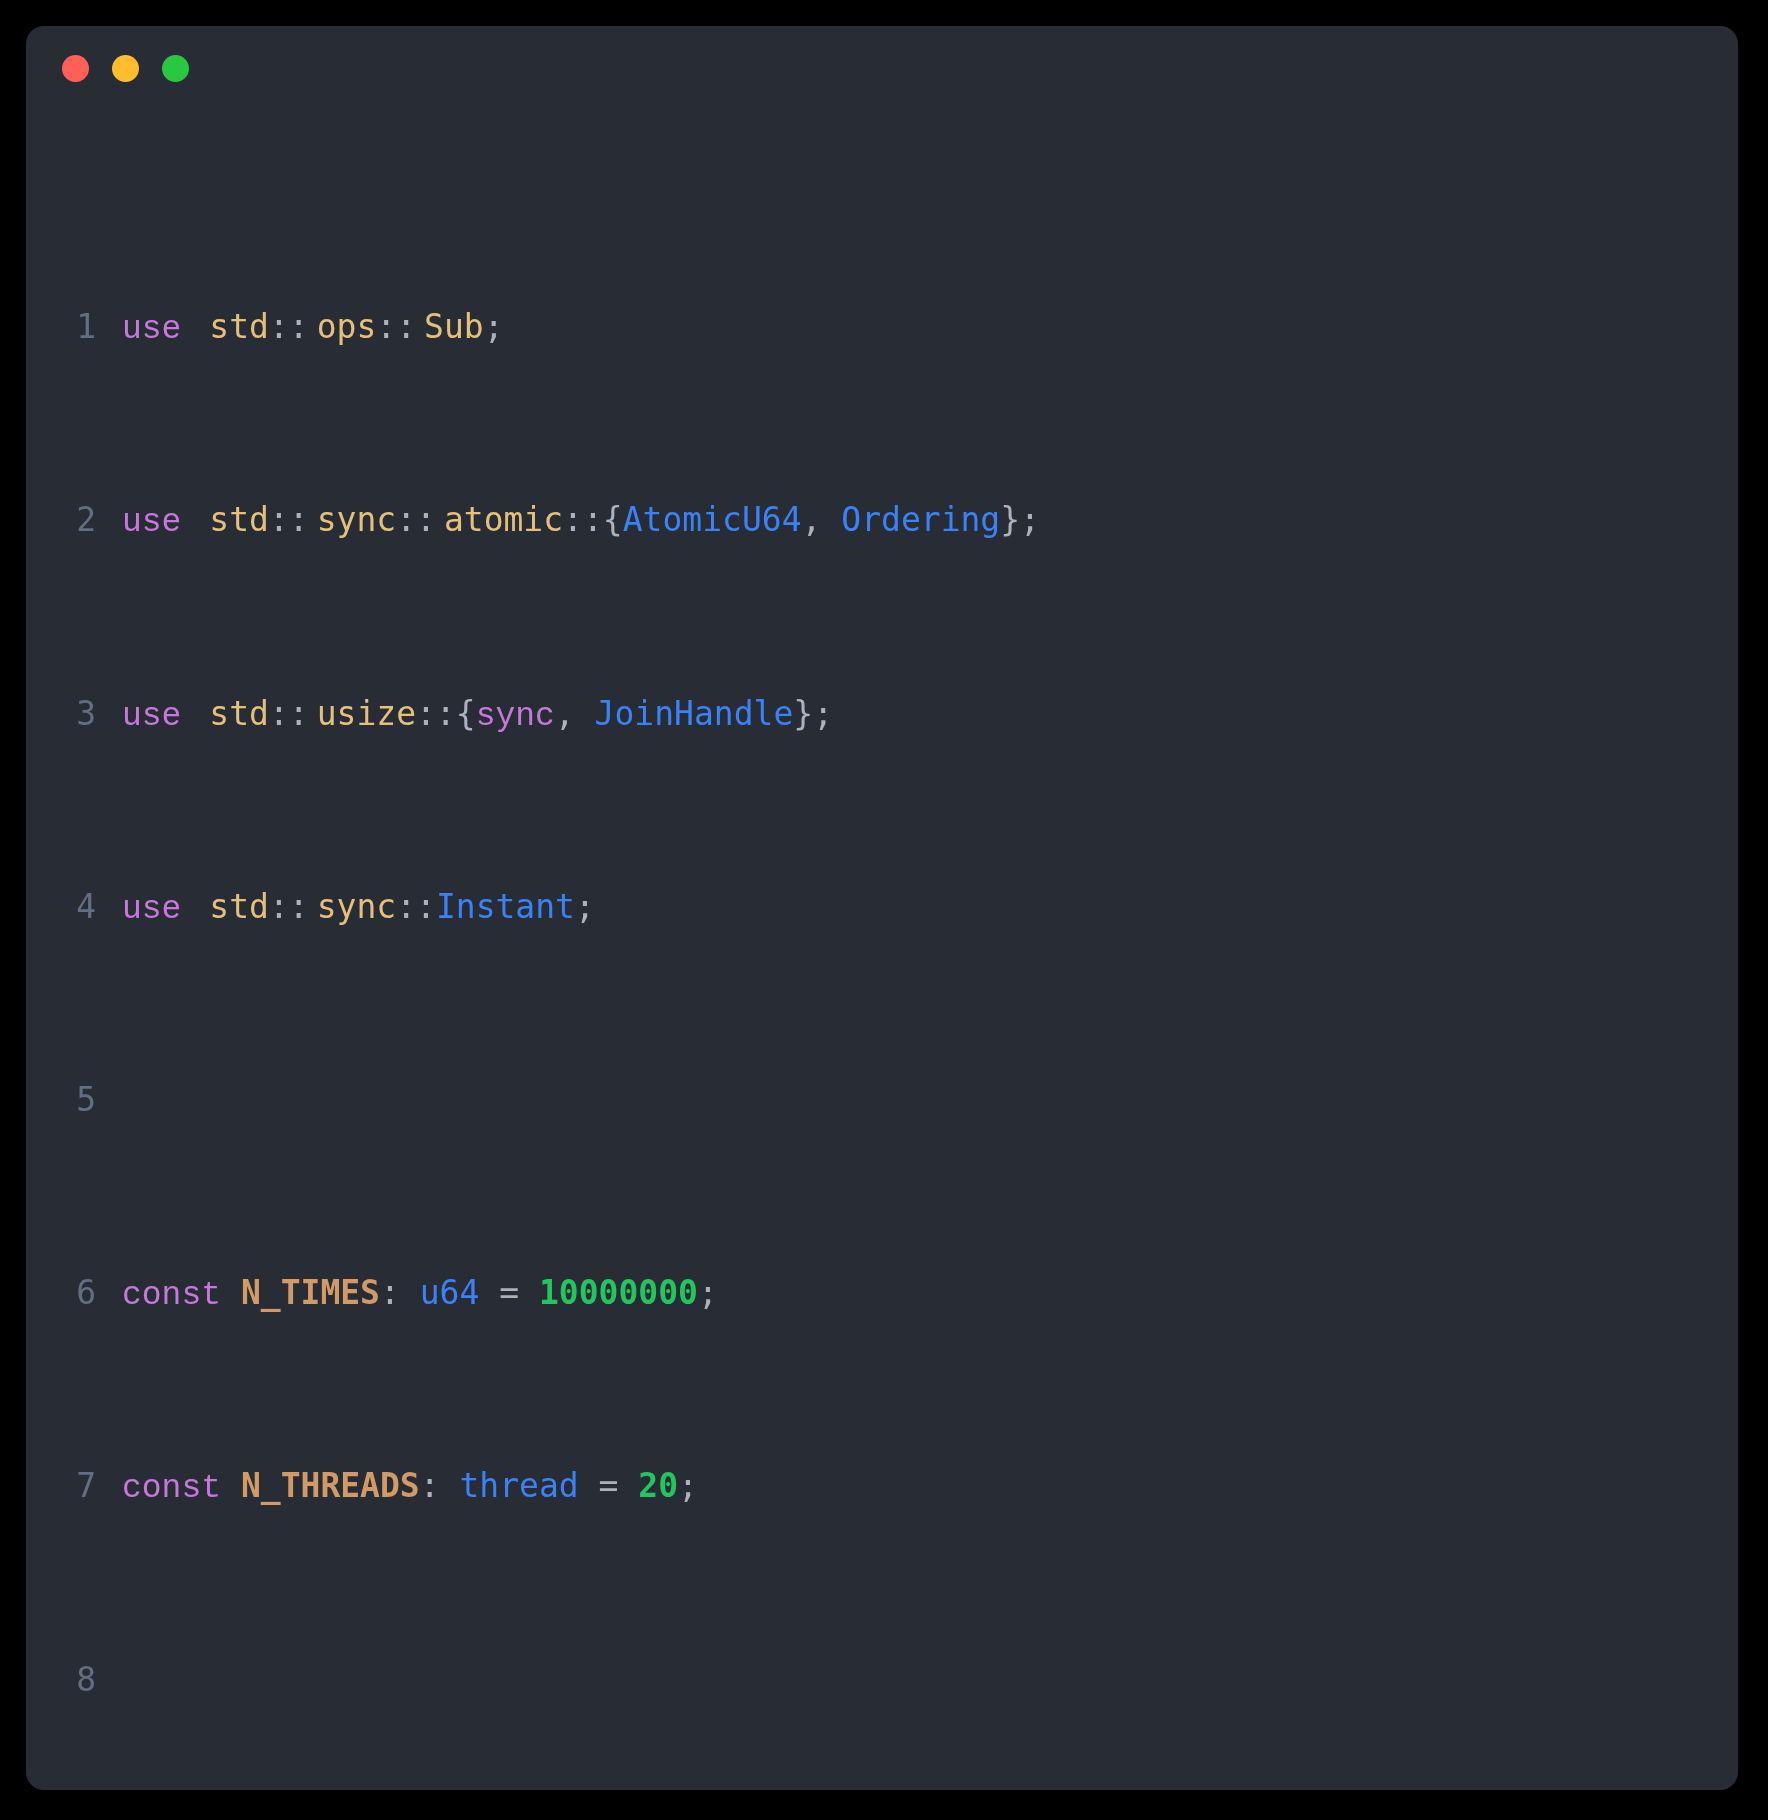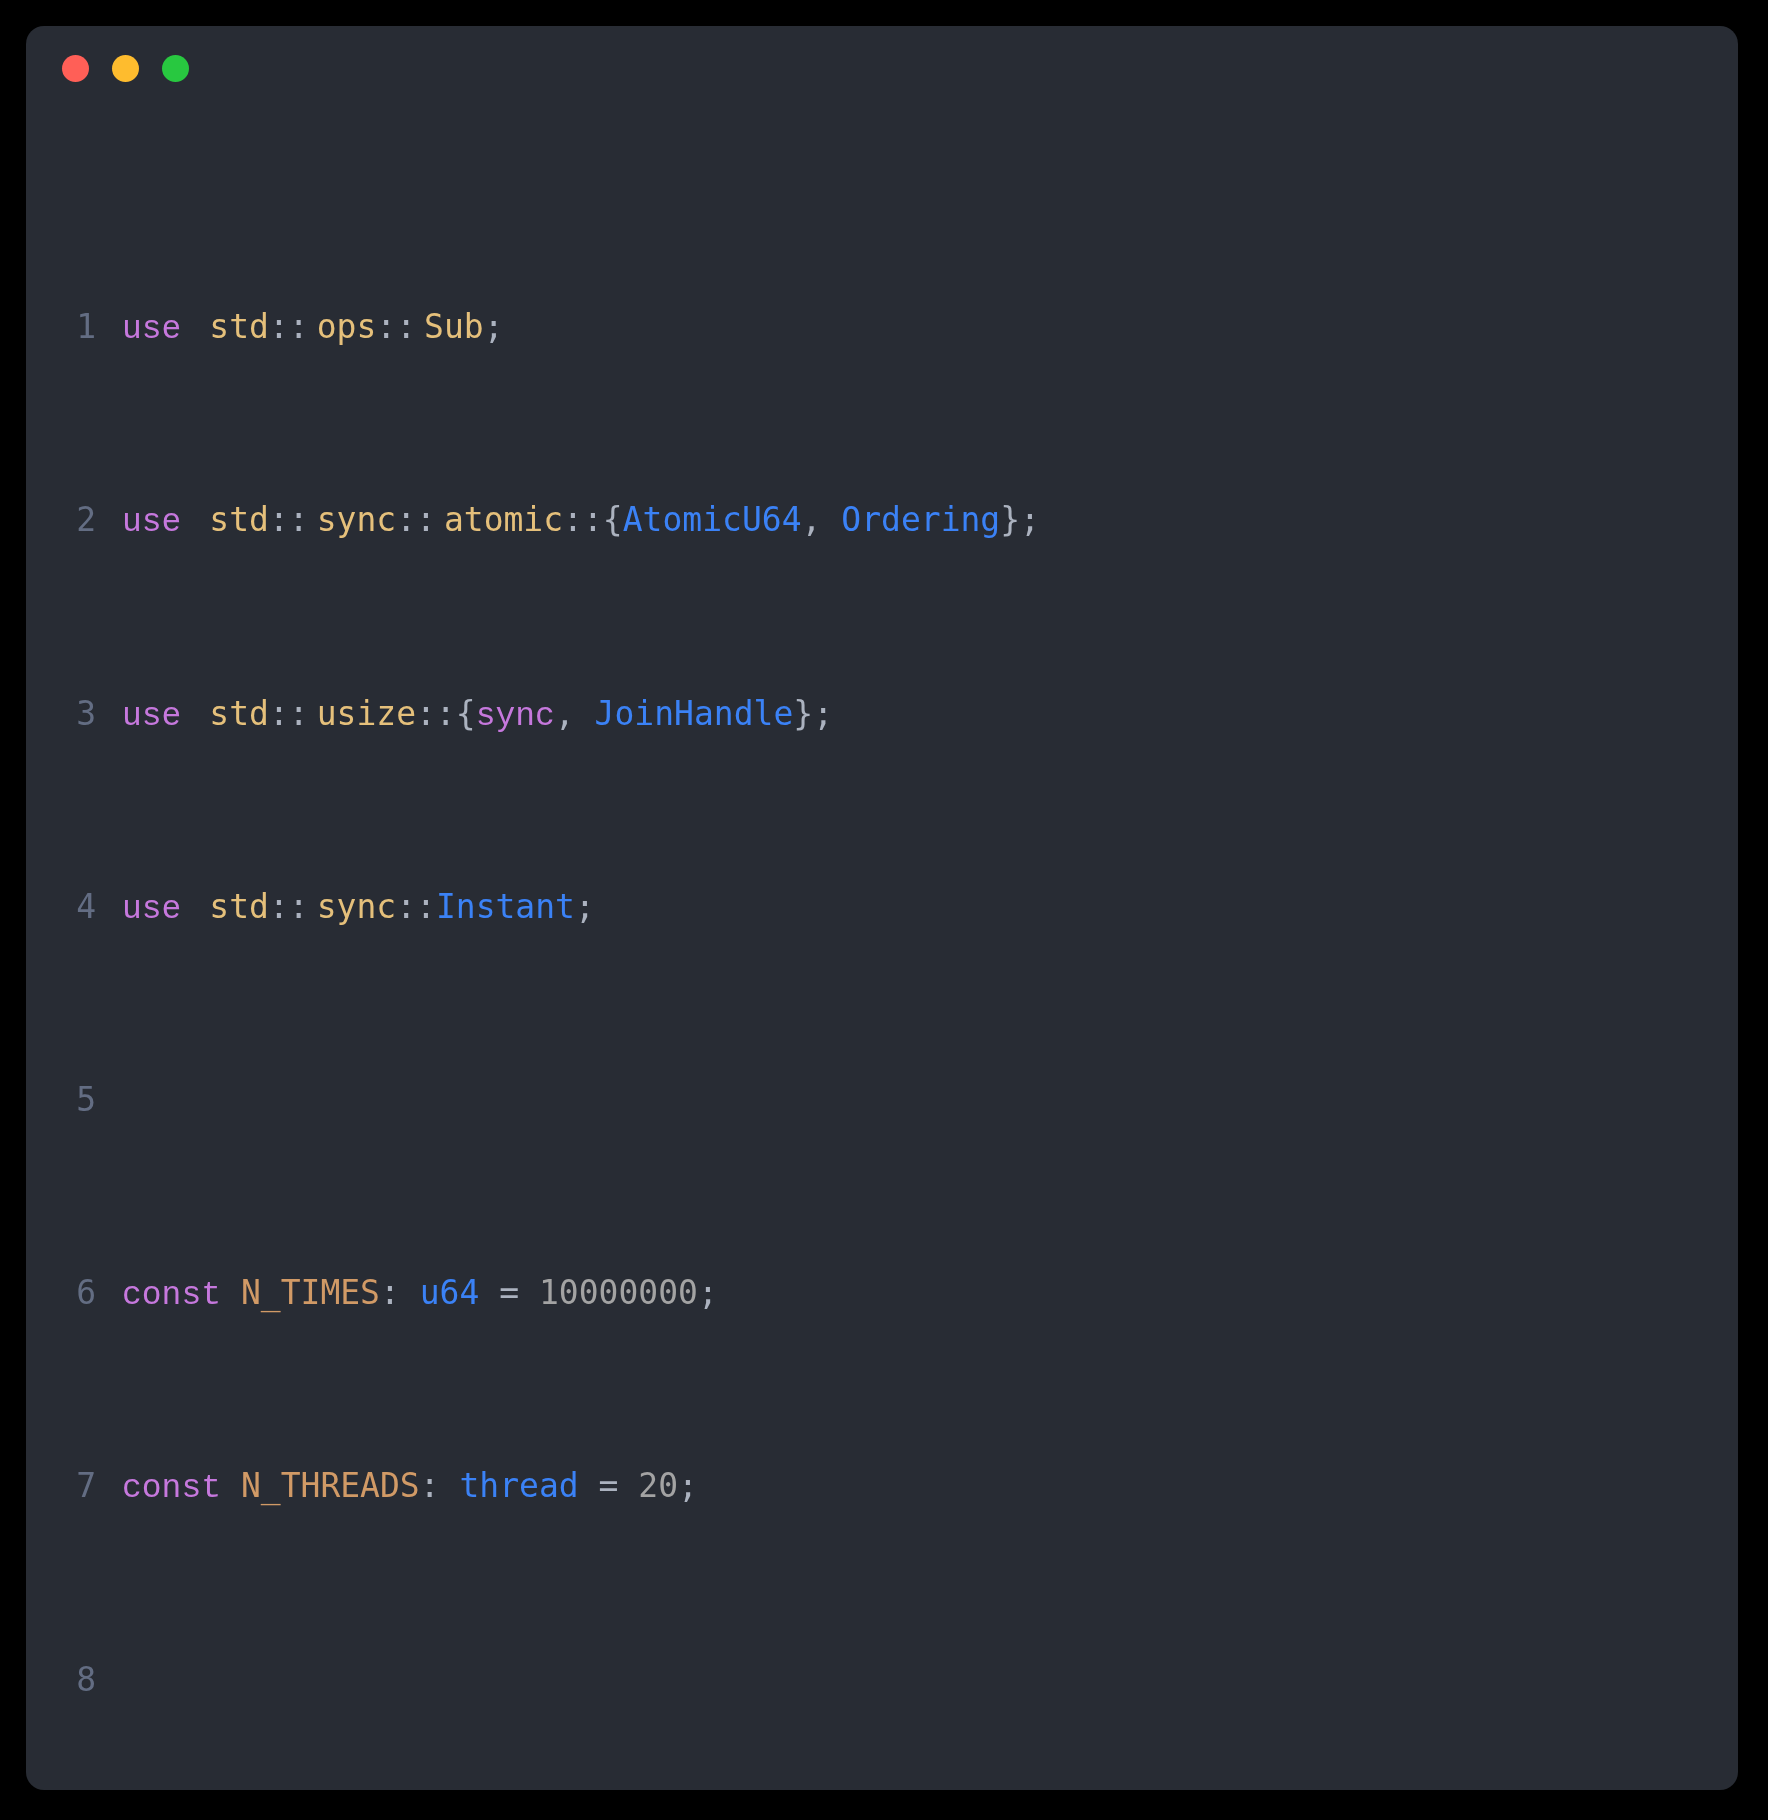--- a/index.html
+++ b/index.html
@@ -81,22 +81,22 @@
     white-space: pre;
     flex: 1;
   }
 
   
   .t-kw      { color: #c678dd; font-family: Liberation Mono, monospace; }                 
   .t-path    { color: #e5c07b; margin-left: 8px; }                 
   .t-type    { color: #3b82f6; }
   .t-punc    { color: #abb2bf; }
   .t-op      { color: #abb2bf; }
-  .t-num     { color: #a3a3a3; }                 
-  .t-const   { color: #d19a66; }
+  .t-num     { color: #22c55e; font-weight: bold; }                 
+  .t-const   { color: #d19a66; font-weight: bold; }
 </style>
 </head>
 <body>
 
 <div id="root">
   <div class="window">
 
     <div class="titlebar">
       <span class="dot dot-close"></span>
       <span class="dot dot-min"></span>

